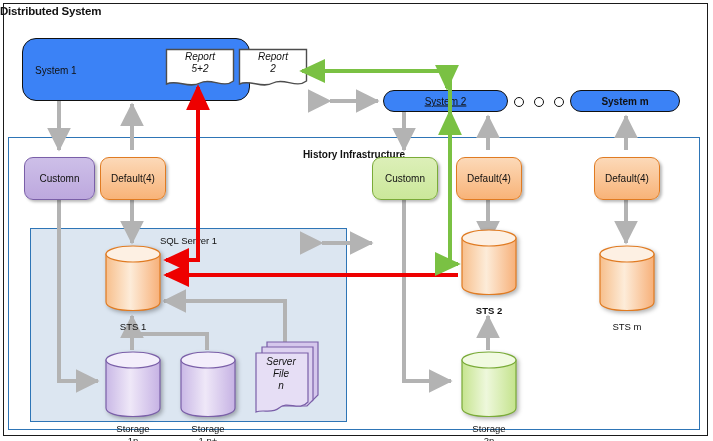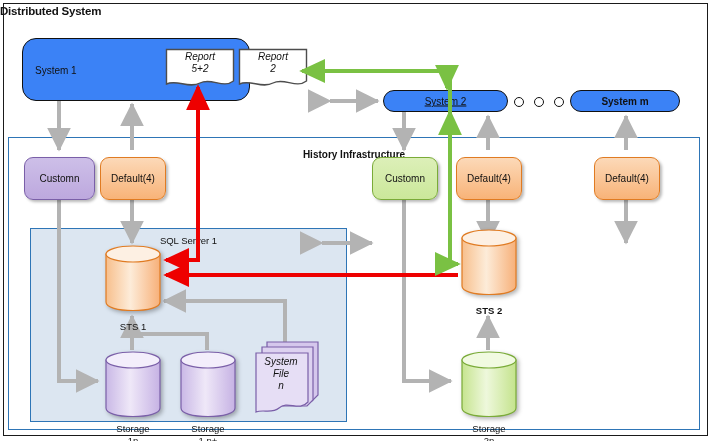--- a/index.html
+++ b/index.html
@@ -179,20 +179,27 @@
   </div>
 
   <div class="cyl" style="left:460px;top:228px;width:58px;height:68px;font-weight:bold;">
     <svg width="58" height="68" viewBox="0 0 58 68">
       <path d="M2,10 V58 C2,63.5 14,66.5 29,66.5 C44,66.5 56,63.5 56,58 V10 Z" fill="url(#go1)" stroke="#e07b22" stroke-width="1.2"></path>
       <ellipse cx="29" cy="10" rx="27" ry="8" fill="#fdf0e3" stroke="#e07b22" stroke-width="1.2"></ellipse>
     </svg>
     <span class="clbl" style="top:30px;">STS 2</span>
   </div>
 
+  <div class="cyl" style="left:598px;top:244px;width:58px;height:68px;">
+    <svg width="58" height="68" viewBox="0 0 58 68">
+      <path d="M2,10 V58 C2,63.5 14,66.5 29,66.5 C44,66.5 56,63.5 56,58 V10 Z" fill="url(#go1)" stroke="#e07b22" stroke-width="1.2"></path>
+      <ellipse cx="29" cy="10" rx="27" ry="8" fill="#fdf0e3" stroke="#e07b22" stroke-width="1.2"></ellipse>
+    </svg>
+    <span class="clbl" style="top:30px;">STS m</span>
+  </div>
 
   <div class="cyl" style="left:104px;top:350px;width:58px;height:68px;">
     <svg width="58" height="68" viewBox="0 0 58 68">
       <defs>
           <linearGradient id="gp1" x1="0" y1="0" x2="1" y2="0">
         <stop offset="0" stop-color="#c9b8e6"></stop>
             <stop offset="0.45" stop-color="#efe8f8"></stop>
             <stop offset="1" stop-color="#c6b2e4"></stop>
       </linearGradient>
         </defs>
@@ -227,21 +234,21 @@
     <span class="clbl" style="top:26px;">Storage</span>
     <span class="clbl" style="top:38px;">2n</span>
   </div>
 
   <div class="doc" style="left:254px;top:339px;width:70px;height:79px;">
     <svg width="70" height="79" viewBox="0 0 70 79">
       <path d="M13,3 H64 V56 L58,62 H13 Z" fill="#d5c7ec" stroke="#7a5fa8" stroke-width="1.2"></path>
       <path d="M8,8 H59 V61 L53,67 H8 Z" fill="#ddd2f0" stroke="#7a5fa8" stroke-width="1.2"></path>
       <path d="M2,14 H54 V63 C45,73 34,61 25,69 C18,75 9,70 2,73 Z" fill="#e6def5" stroke="#7a5fa8" stroke-width="1.2"></path>
     </svg>
-    <span class="dlbl" style="top:17px;width:54px;">System</span>
+    <span class="dlbl" style="top:17px;width:54px;">Server</span>
     <span class="dlbl" style="top:29px;width:54px;">File</span>
     <span class="dlbl" style="top:41px;width:54px;">n</span>
   </div>
 
   <svg class="conn z-red">
     <defs>
       <marker id="ar" markerWidth="7" markerHeight="7" refX="5.8" refY="3" orient="auto">
         <path d="M0,0 L6.5,3 L0,6 Z" fill="#ee0000"></path>
       </marker>
     </defs>

